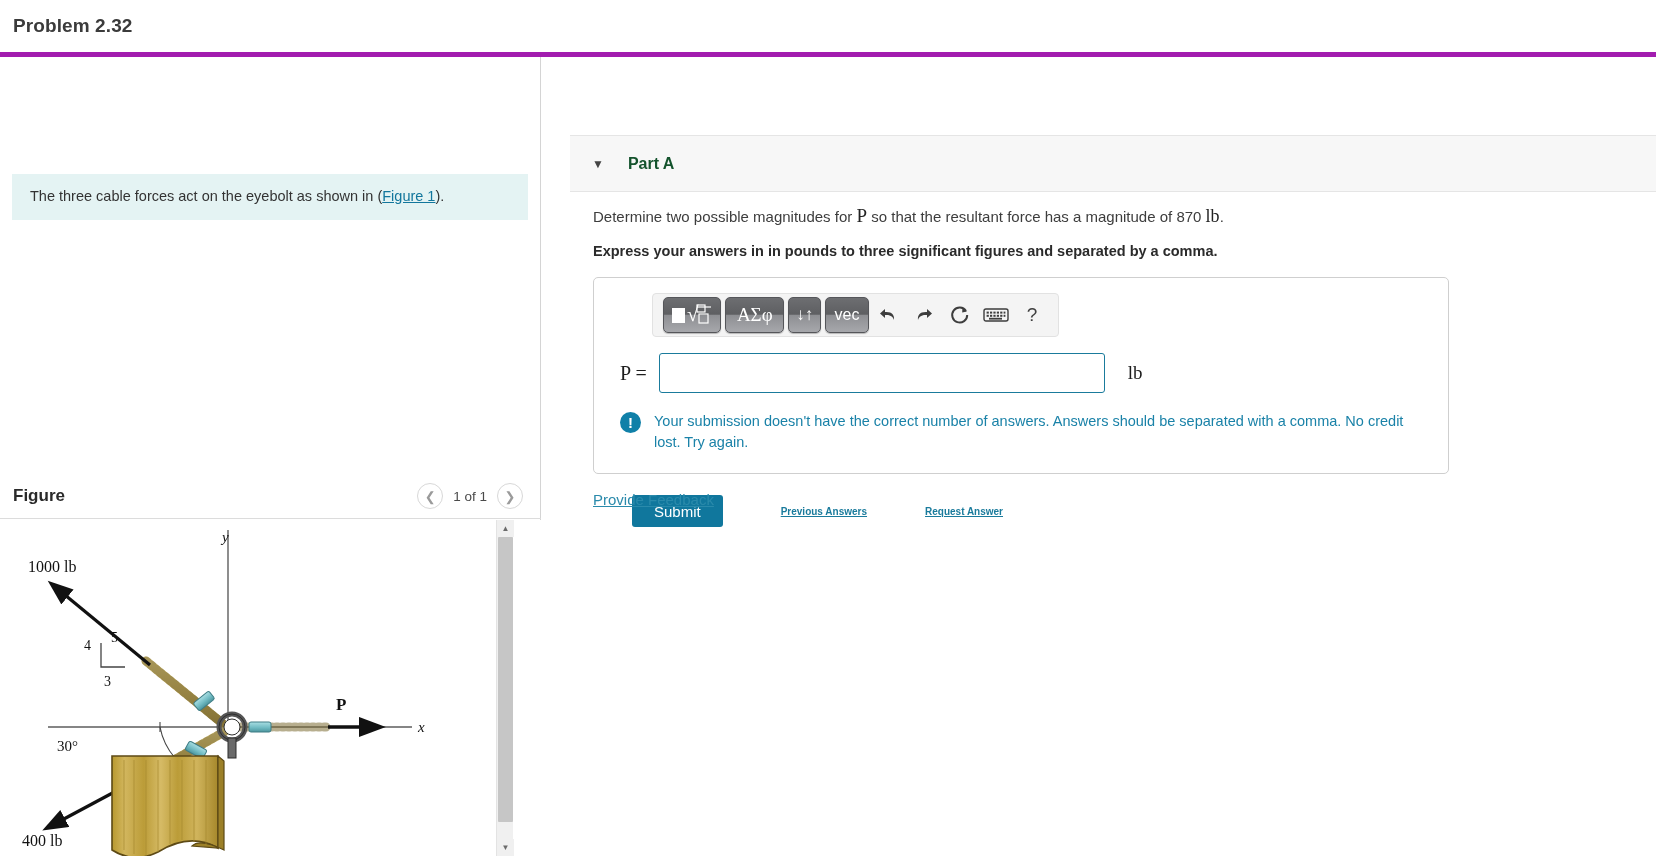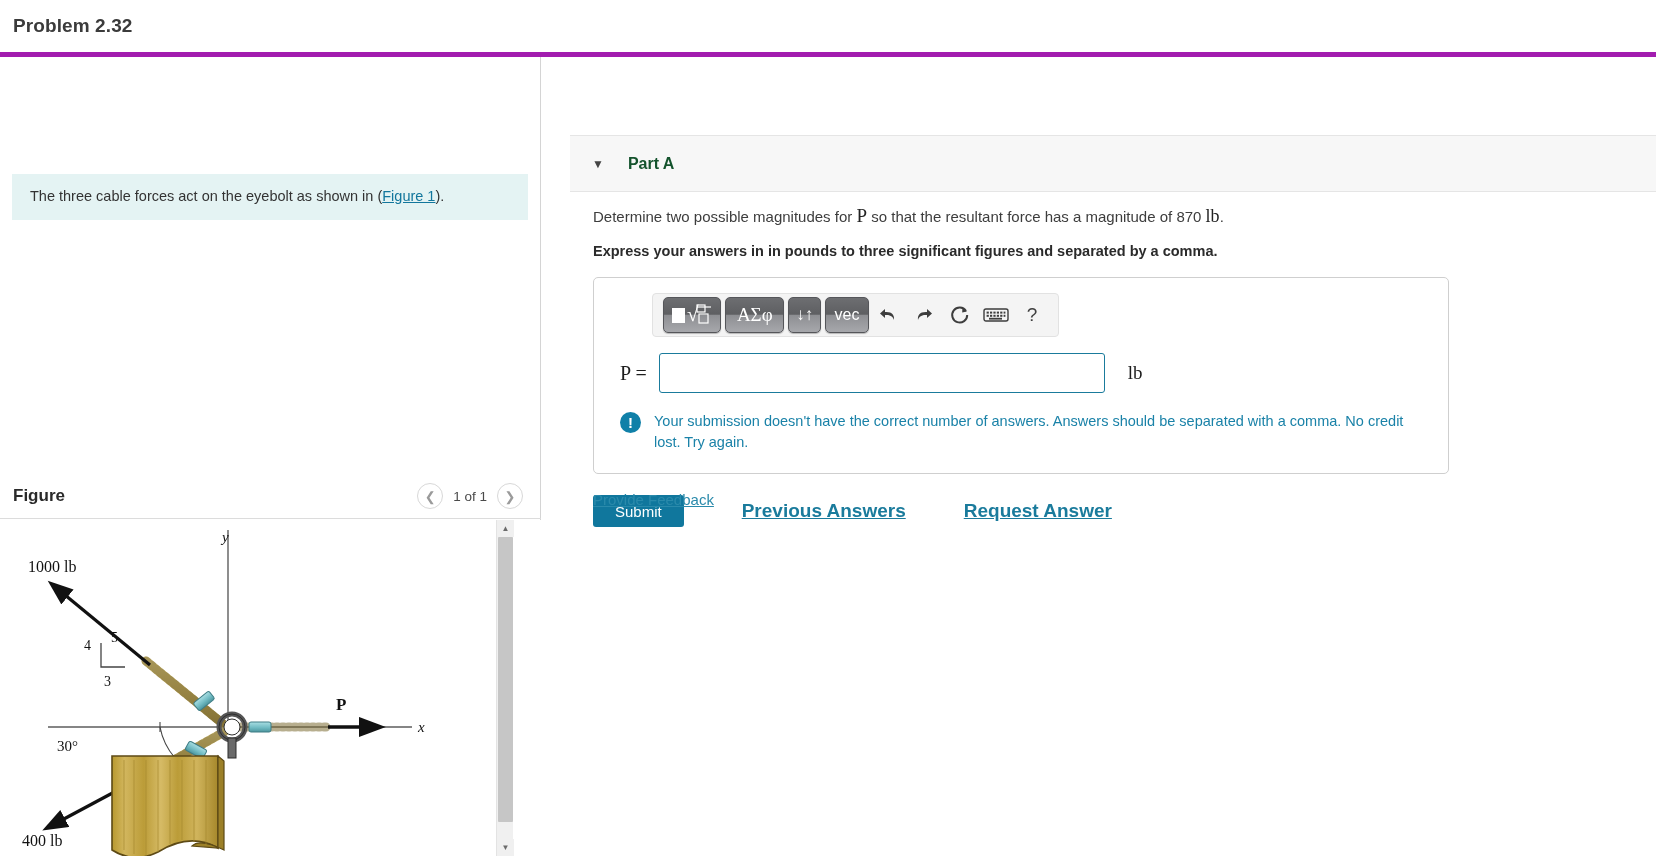--- a/index.html
+++ b/index.html
@@ -301,35 +301,36 @@
     line-height: 1.45;
     max-width: 800px;
   }
 
   
   #submit-row {
     display: flex;
     align-items: center;
     margin-top: 21px;
     padding-left: 0;
+    margin-left: 39px;
   }
   #submit-btn {
     background: #10779d;
     color: #fff;
     border: none;
     border-radius: 3px;
     padding: 0 22px;
     height: 32px;
     font-size: 15px;
     font-family: "Liberation Sans", sans-serif;
     cursor: pointer;
   }
   .srow-link {
     color: #1a7b9c;
-    font-size: 19px;
+    font-size: 10px;
     font-weight: bold;
     text-decoration: underline;
     margin-left: 24px;
     cursor: pointer;
     padding-left: 34px;
   }
 
   #provide-feedback {
     position: absolute;
     left: 52px;

